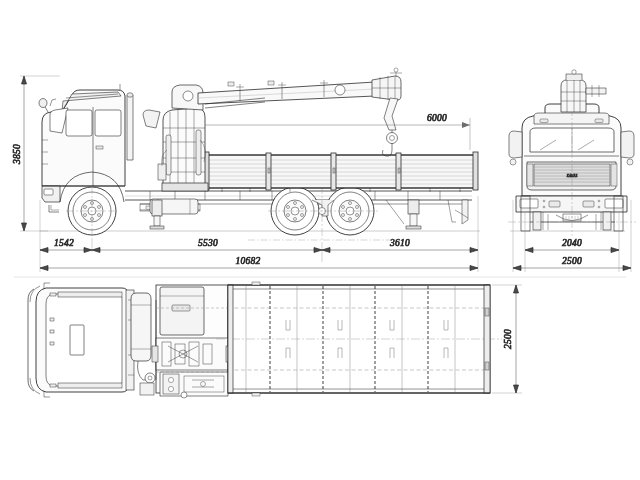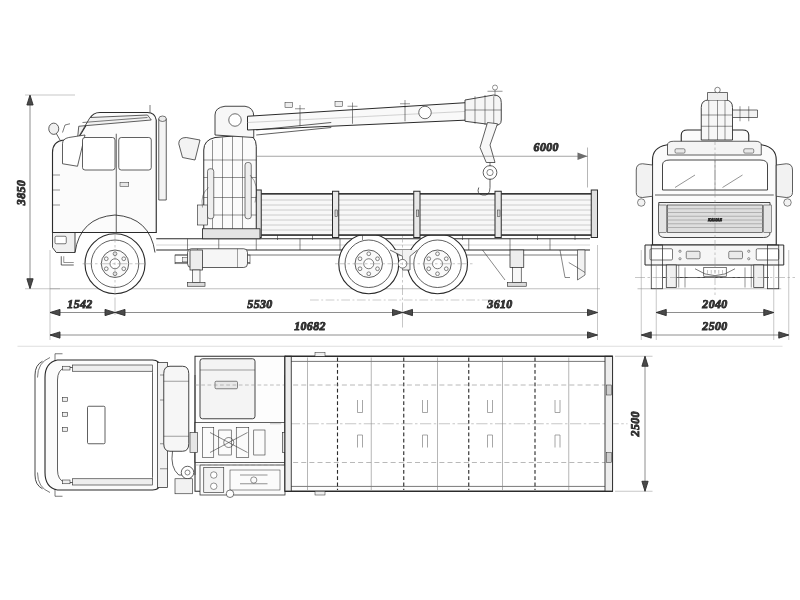--- a/index.html
+++ b/index.html
@@ -10,21 +10,20 @@
   }
   body {
     font-family: "Liberation Sans", sans-serif;
   }
   #drawing-root {
     position: relative;
     width: 640px;
     height: 480px;
     background: #ffffff;
     overflow: hidden;
-    font-weight: bold;
   }
   #drawing-svg {
     display: block;
     width: 640px;
     height: 480px;
   }
   .dim-text {
     font-family: "Liberation Serif", serif;
     font-style: italic;
     font-size: 9.5px;

